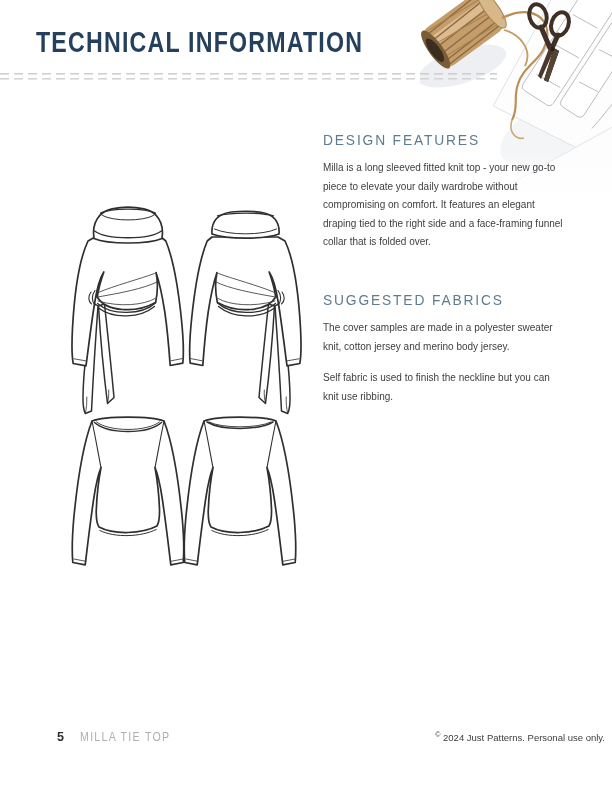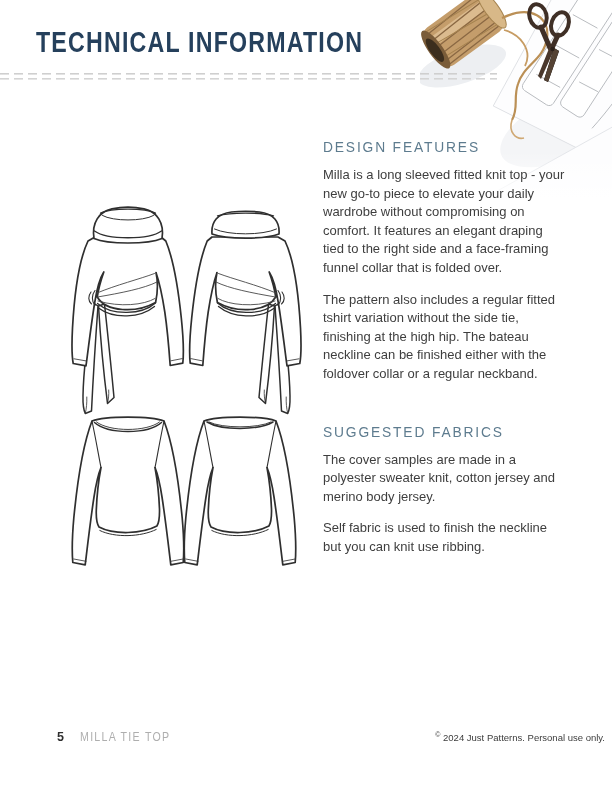--- a/index.html
+++ b/index.html
@@ -21,29 +21,29 @@
       repeating-linear-gradient(90deg,#cfcfcf 0 9px, transparent 9px 14px) 0 0 / 100% 1.6px no-repeat,
       repeating-linear-gradient(90deg,#d4d4d4 0 9px, transparent 9px 14px) 0 5px / 100% 1.6px no-repeat;
   }
 
   .hero { position:absolute; right:0; top:0; width:232px; height:200px; z-index:2; }
 
   
   .flats { position:absolute; left:28px; top:200px; width:296px; height:420px; }
 
   
-  .right-col { position:absolute; left:323px; top:138px; width:244px; z-index:3; }
+  .right-col { position:absolute; left:323px; top:131px; width:244px; z-index:3; }
   .section-heading {
     font-size:15px; font-weight:400; letter-spacing:2px; color:#5d7b8e;
     margin:0 0 11px 0; white-space:nowrap;
     display:inline-block; transform:scaleX(0.92); transform-origin:left top;
   }
   .section-heading.second { margin-top:26px; }
   .right-col p {
-    margin:0 0 13px 0; font-size:13px; line-height:18.6px; color:#3e3e3e;
+    margin:0 0 13px 0; font-size:10px; line-height:18.6px; color:#3e3e3e;
   }
 
   
   .footer-pagenum {
     position:absolute; left:57px; top:730px;
     font-size:12.5px; font-weight:700; color:#2e2e2e;
   }
   .footer-doctitle {
     position:absolute; left:80px; top:730px;
     font-size:12.5px; letter-spacing:1.5px; color:#aeaeae; white-space:nowrap;
@@ -207,21 +207,20 @@
         <path d="M181 222 C 194 228.5 230 228.5 243 222" stroke-width="0.9"></path>
       </g>
     </g>
   </svg>
 
   <div class="right-col">
     <div>
       <h2 class="section-heading">DESIGN FEATURES</h2>
     </div>
     <p>Milla is a long sleeved fitted knit top - your new go-to piece to elevate your daily wardrobe without compromising on comfort. It features an elegant draping tied to the right side and a face-framing funnel collar that is folded over.</p>
-    <p>The pattern also includes a regular fitted tshirt variation  without the side tie, finishing at the high hip. The bateau neckline can be finished either with the foldover collar or a regular neckband.</p>
     <div>
       <h2 class="section-heading second">SUGGESTED FABRICS</h2>
     </div>
     <p>The cover samples are made in a polyester sweater knit, cotton jersey and merino body jersey.</p>
     <p>Self fabric is used to finish the neckline but you can knit use ribbing.</p>
   </div>
 
   <div class="jp-logo"><span class="jp-j">J</span><span class="jp-p">P</span></div>
   <div class="footer-pagenum">5</div>
   <div class="footer-doctitle">MILLA TIE TOP</div>

